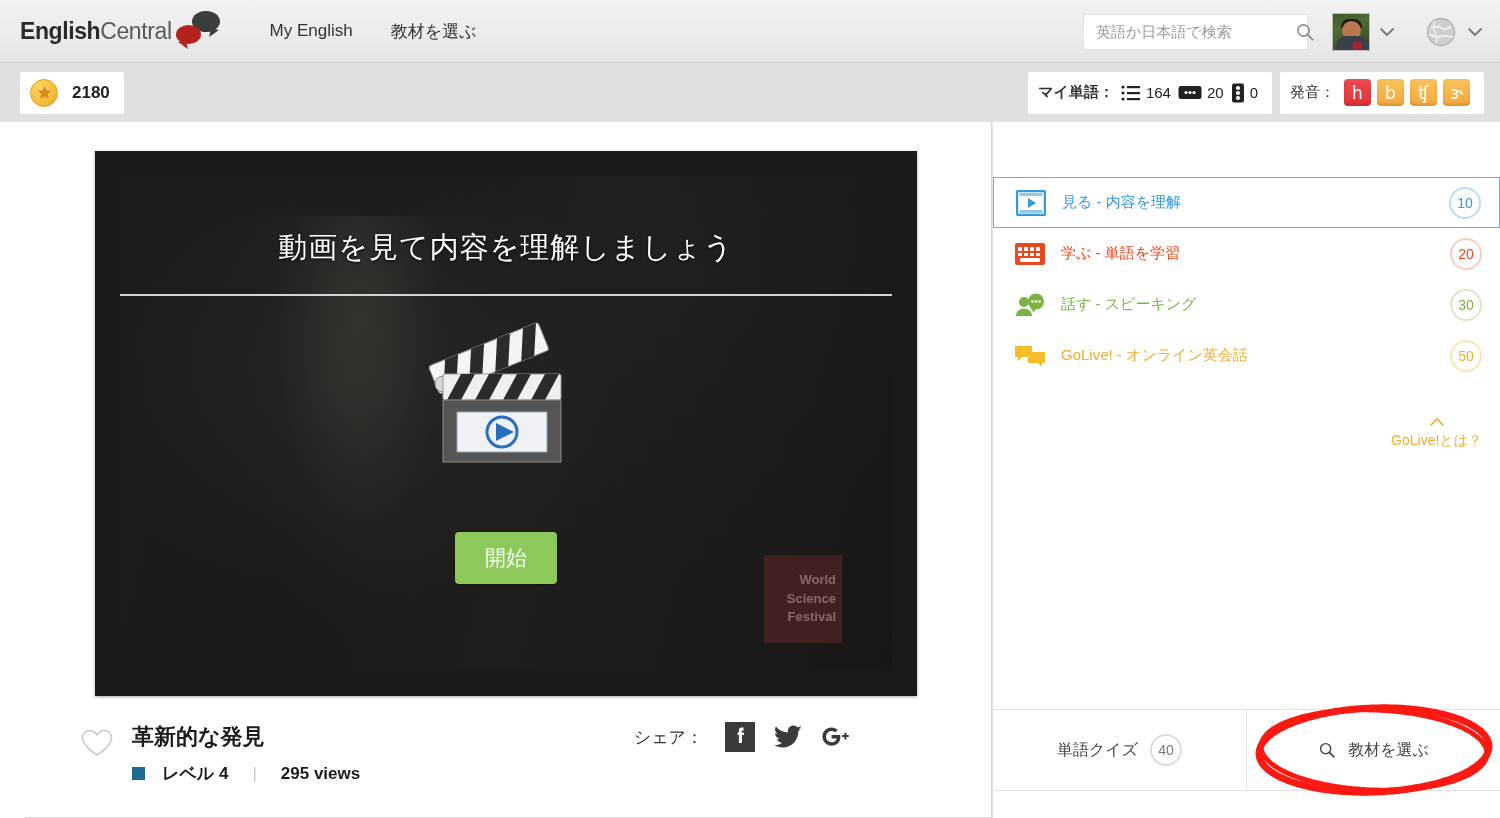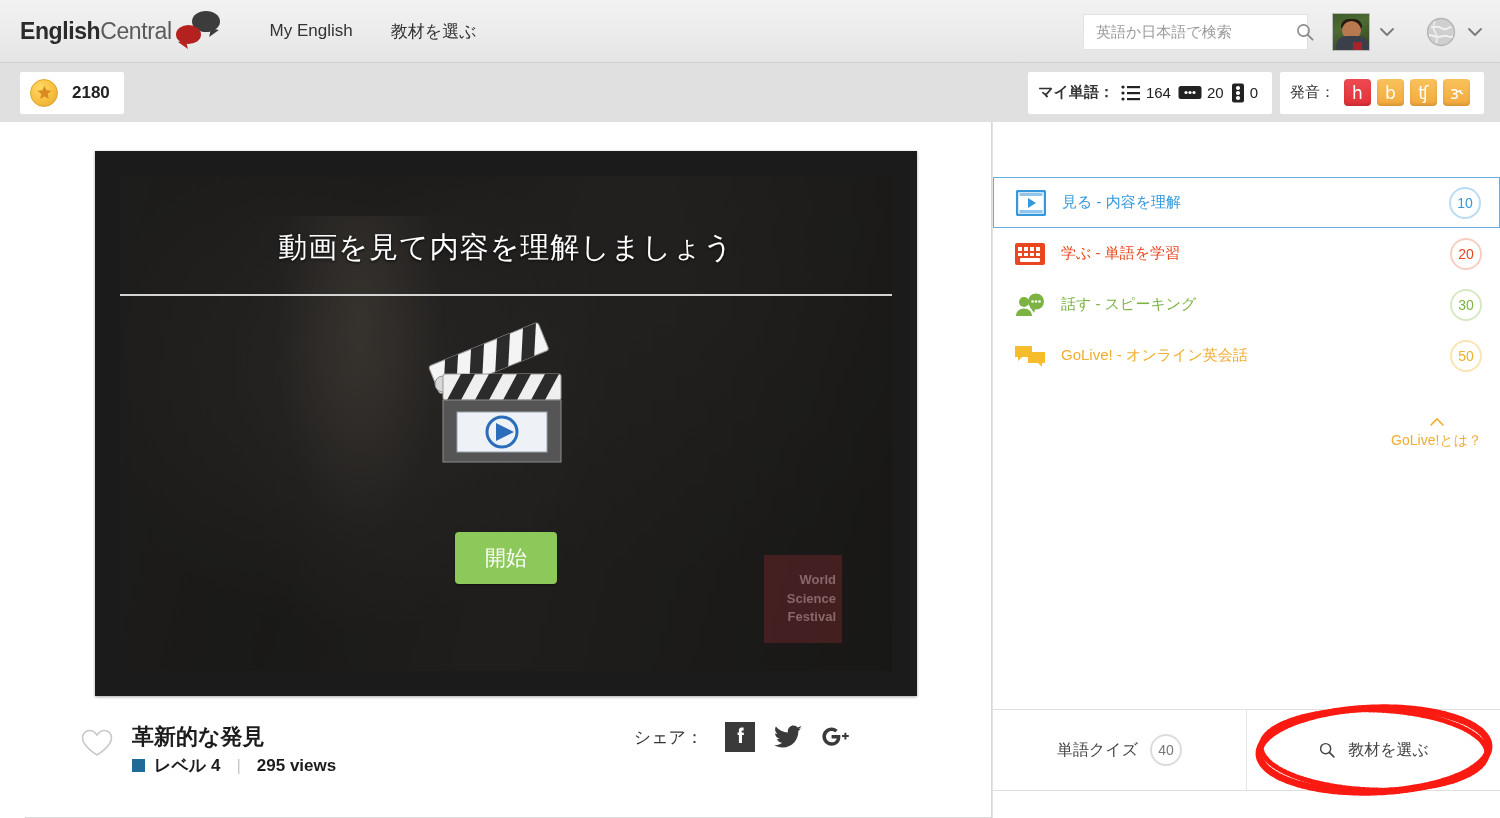--- a/index.html
+++ b/index.html
@@ -195,21 +195,21 @@
   }
 
   
   .meta {
     position: absolute; left: 80px; top: 600px; right: 60px;
     display: flex; align-items: flex-start;
   }
   .heart { width: 34px; height: 30px; margin-top: 6px; flex: 0 0 34px; }
   .meta-text { margin-left: 18px; }
   .vid-name { font-size: 22px; font-weight: bold; color: #1c1c1c; }
-  .vid-sub { display: flex; align-items: center; margin-top: 2px; gap: 0; text-align: right; }
+  .vid-sub { display: flex; align-items: center; margin-top: 10px; gap: 8px; text-align: right; }
   .lvl-sq { width: 13px; height: 13px; background: #1f6a96; margin-right: 9px; }
   .lvl-txt { font-size: 17px; font-weight: bold; color: #1c1c1c; }
   .sep { color: #c9c9c9; margin: 0 16px; font-size: 17px; }
   .views { font-size: 17px; font-weight: bold; color: #1c1c1c; }
   .share {
     margin-left: auto; display: flex; align-items: center; gap: 18px;
     margin-right: 80px; 
   }
   .share-lbl { font-size: 17px; color: #333; margin-right: 4px; }
   .share svg { display: block; }

